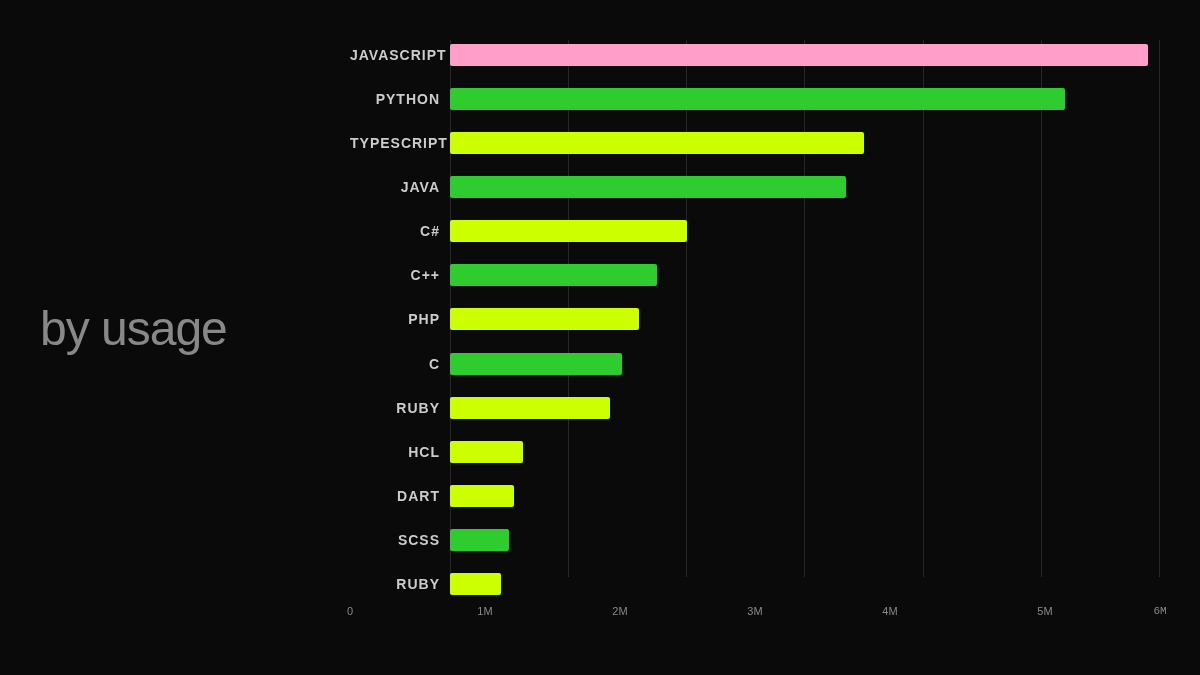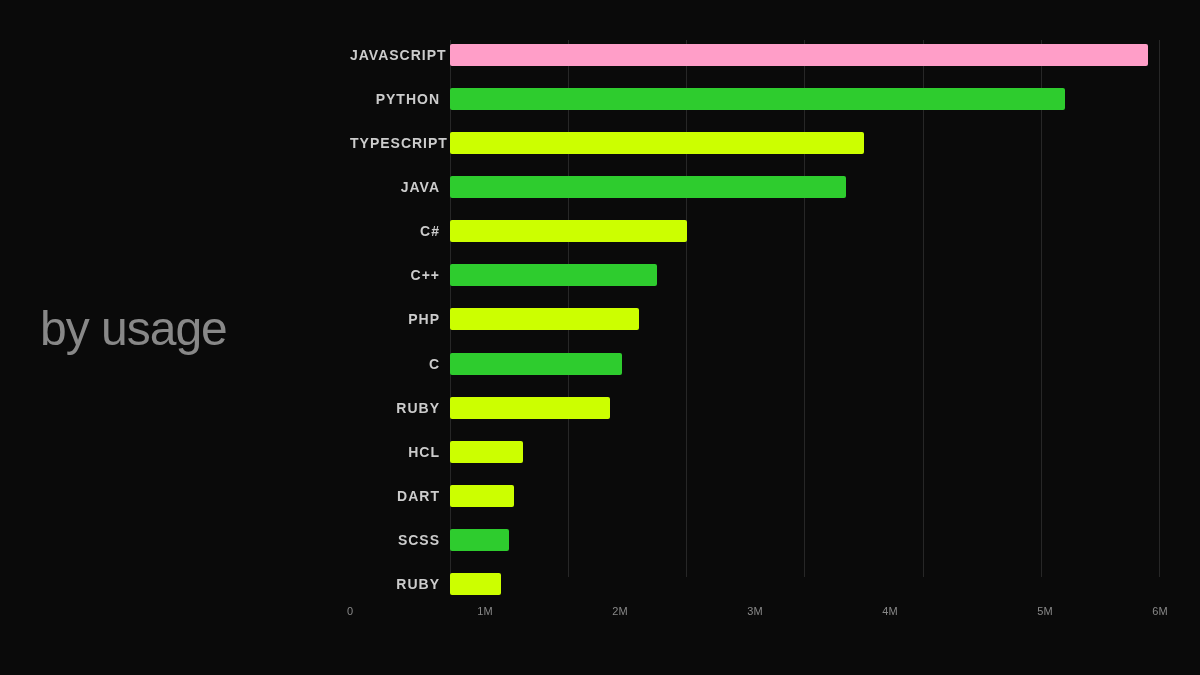--- a/index.html
+++ b/index.html
@@ -225,16 +225,16 @@
         </div>
     </div>
 
     <div class="x-axis" id="x-axis" style="position: relative; height: 20px;">
         <span class="x-label" style="position: absolute; left: 0%; transform: translateX(-50%);">0</span>
         <span class="x-label" style="position: absolute; left: 16.6667%; transform: translateX(-50%);">1M</span>
         <span class="x-label" style="position: absolute; left: 33.3333%; transform: translateX(-50%); text-align: right;">2M</span>
         <span class="x-label" style="position: absolute; left: 50%; transform: translateX(-50%);">3M</span>
         <span class="x-label" style="position: absolute; left: 66.6667%; transform: translateX(-50%);">4M</span>
         <span class="x-label" style="position: absolute; left: 83.3333%; transform: translateX(-50%); margin-left: 20px;">5M</span>
-        <span class="x-label" style="position: absolute; left: 100%; transform: translateX(-50%);">6M</span>
+        <span class="x-label" style="position: absolute; left: 100%; transform: translateX(-50%); font-family: Liberation Mono, monospace;">6M</span>
       </div>
   </div>
 </div>
 
 </body></html>

